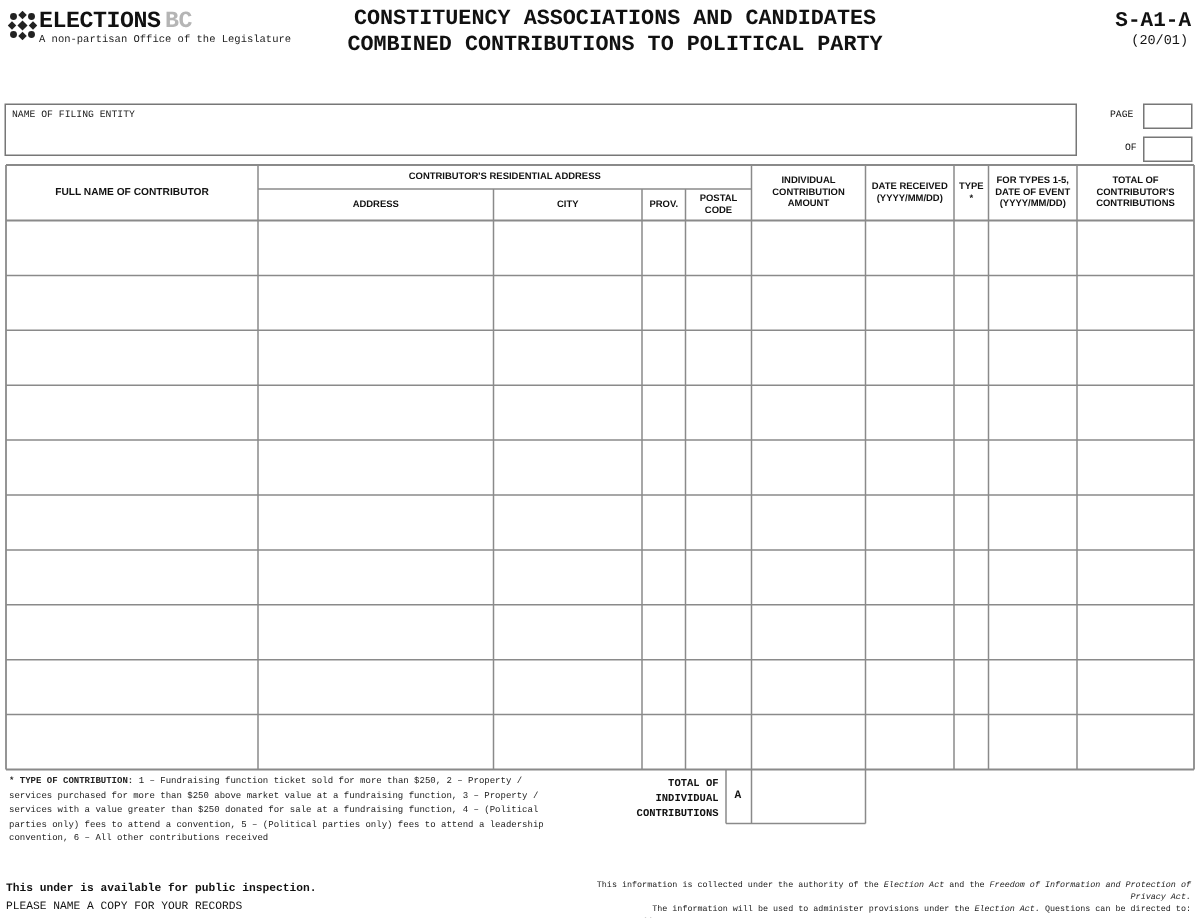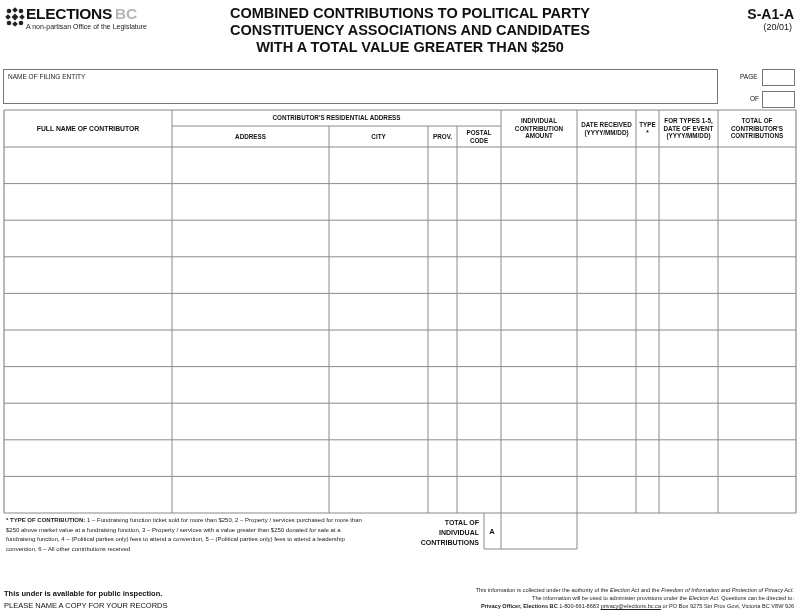--- a/index.html
+++ b/index.html
@@ -1,18 +1,18 @@
 <!DOCTYPE html>
 <html><head>
 <meta charset="utf-8">
 <style>
   html, body { margin: 0; padding: 0; background: #ffffff; }
   body { width: 800px; height: 612px; position: relative; overflow: hidden;
          font-family: "Liberation Sans", sans-serif; color: #111; }
-  .abs { position: absolute; }
+  .abs { position: absolute; font-family: Liberation Mono, monospace; }
 
   
   #logo { left: 3px; top: 4px; width: 170px; height: 30px; }
   #logo-mark { position: absolute; left: 2px; top: 3px; width: 20px; height: 20px; }
   #logo-word { position: absolute; left: 23px; top: 1px; font-size: 15.5px; font-weight: 900; letter-spacing: -0.3px; color: #111; white-space: nowrap; }
   #logo-word .bc { color: #b5b5b5; font-weight: 700; margin-left: 3px; }
   #logo-tag { position: absolute; left: 23px; top: 19px; font-size: 7px; color: #222; white-space: nowrap; }
 
   
   #title { left: 210px; top: 5px; width: 400px; text-align: center; font-size: 14.5px; font-weight: 700; line-height: 17px; color: #111; }
@@ -61,23 +61,22 @@
       <rect x="1" y="8" width="4" height="4" transform="rotate(45 3 10)"></rect>
       <rect x="15" y="8" width="4" height="4" transform="rotate(45 17 10)"></rect>
       <rect x="7.6" y="7.6" width="4.8" height="4.8" transform="rotate(45 10 10)"></rect>
     </g>
   </svg>
   <div id="logo-word"><span>ELECTIONS</span><span class="bc">BC</span></div>
   <div id="logo-tag">A non-partisan Office of the Legislature</div>
 </div>
 
 <div id="title" class="abs">
+  <div>CONSTITUENCY ASSOCIATIONS AND CANDIDATES</div>
   <div>COMBINED CONTRIBUTIONS TO POLITICAL PARTY</div>
-  <div>CONSTITUENCY ASSOCIATIONS AND CANDIDATES</div>
-  <div>WITH A TOTAL VALUE GREATER THAN $250</div>
 </div>
 <div id="form-code" class="abs">S-A1-A</div>
 <div id="form-version" class="abs">(20/01)</div>
 
 <div id="entity-box" class="abs">
   <div id="entity-label">NAME OF FILING ENTITY</div>
 </div>
 <div id="page-label" class="abs">PAGE</div>
 <div id="page-box" class="abs"></div>
 <div id="of-label" class="abs">OF</div>

